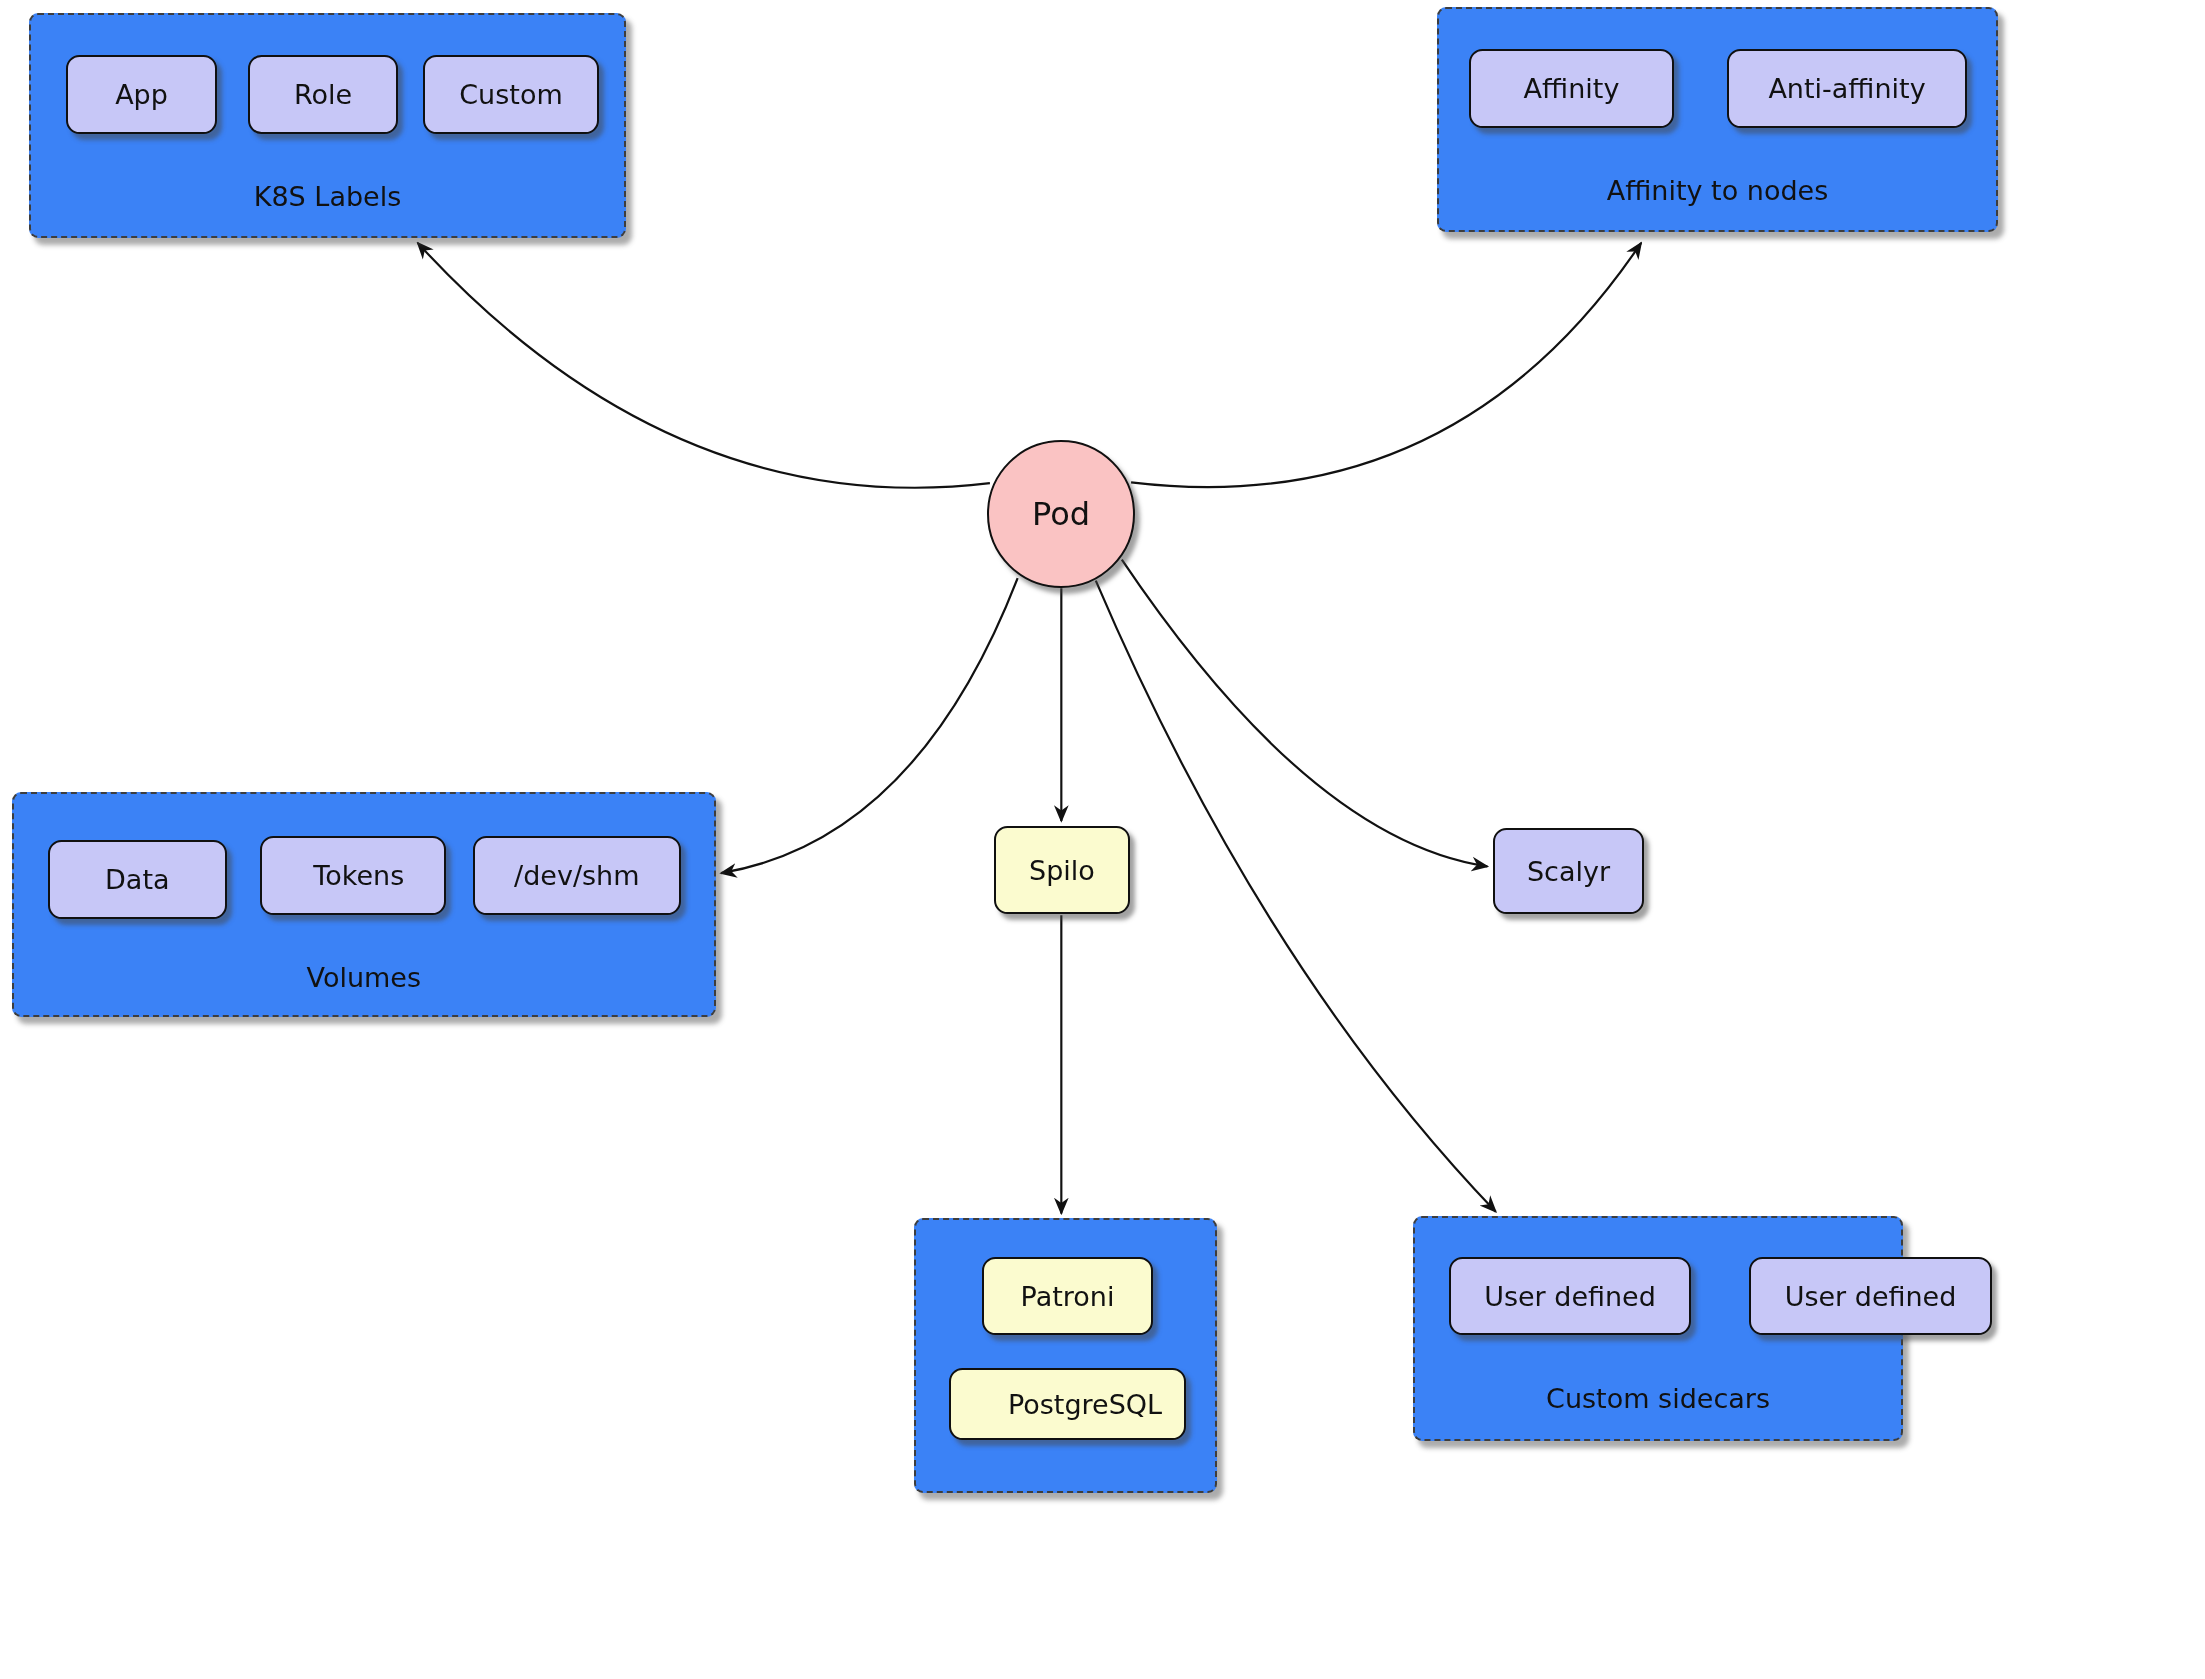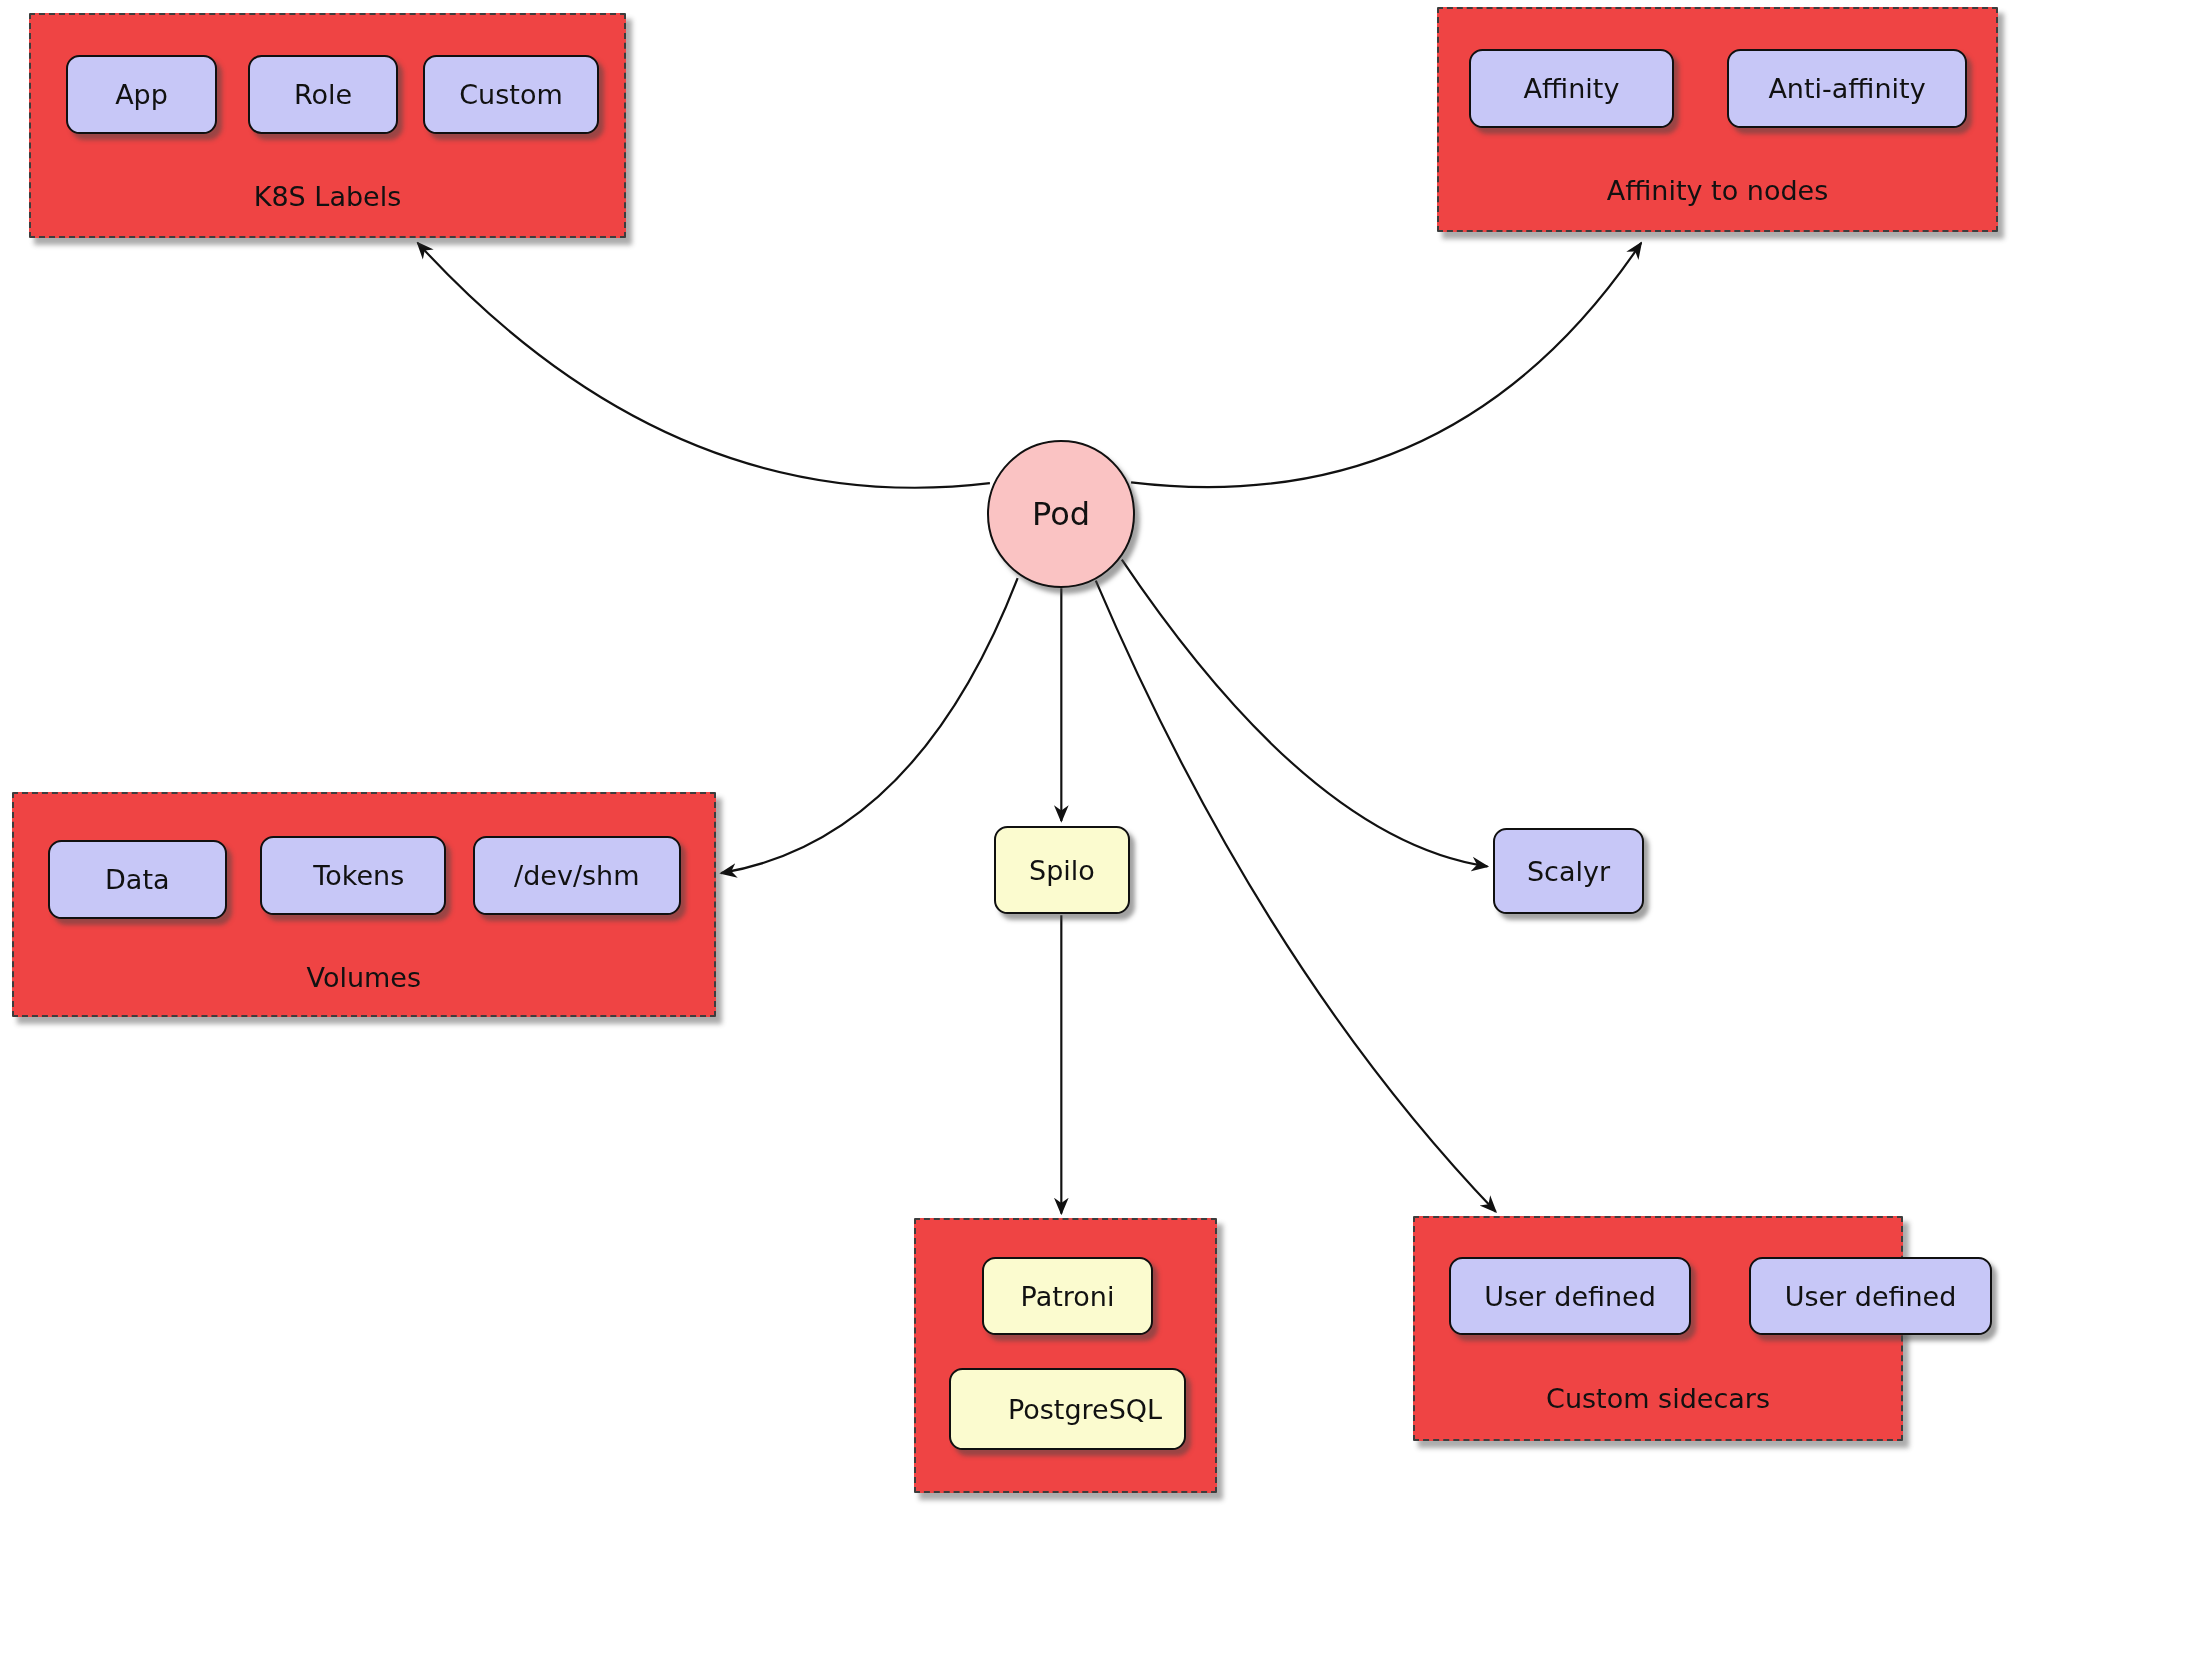--- a/index.html
+++ b/index.html
@@ -11,23 +11,23 @@
     background: #ffffff;
     font-family: "DejaVu Sans", sans-serif;
     color: #111111;
     overflow: hidden;
   }
   .edges-layer { position: absolute; left: 0; top: 0; pointer-events: none; }
   .edge { fill: none; stroke: #111111; stroke-width: 2.6px; }
 
   .group {
     position: absolute;
-    background: #ef4444;
+    background: #3b82f6;
     border: 2.5px dashed #3d3d3d;
-    border-radius: 1px;
+    border-radius: 9px;
     box-shadow: 5.9px 6.7px 5px rgba(70,70,70,0.45);
   }
   .group-title {
     position: absolute;
     left: 0; right: 0;
     text-align: center;
     font-size: 27px;
   }
   .chip {
     position: absolute;
@@ -97,21 +97,21 @@
     <div class="chip" style="left:459px; top:42px; width:208px; height:79px;">/dev/shm</div>
     <div class="group-title" style="top:168px;">Volumes</div>
   </div>
 
   <div class="chip yellow" style="left:994px; top:826px; width:136px; height:88px;">Spilo</div>
 
   <div class="chip" style="left:1493px; top:828px; width:151px; height:86px;">Scalyr</div>
 
   <div class="group" style="left:914px; top:1218px; width:303px; height:275px;">
     <div class="chip yellow" style="left:66px; top:37px; width:171px; height:78px;">Patroni</div>
-    <div class="chip yellow" style="left:33px; top:148px; width:237px; height:82px;padding-left:35px;">PostgreSQL</div>
+    <div class="chip yellow" style="left:33px; top:148px; width:237px; height:72px;padding-left:35px;">PostgreSQL</div>
   </div>
 
   <div class="group" style="left:1413px; top:1216px; width:490px; height:225px;">
     <div class="chip" style="left:34px; top:39px; width:242px; height:78px;">User defined</div>
     <div class="chip" style="left:334px; top:39px; width:243px; height:78px;">User defined</div>
     <div class="group-title" style="top:165px;">Custom sidecars</div>
   </div>
 
 </div>
 

